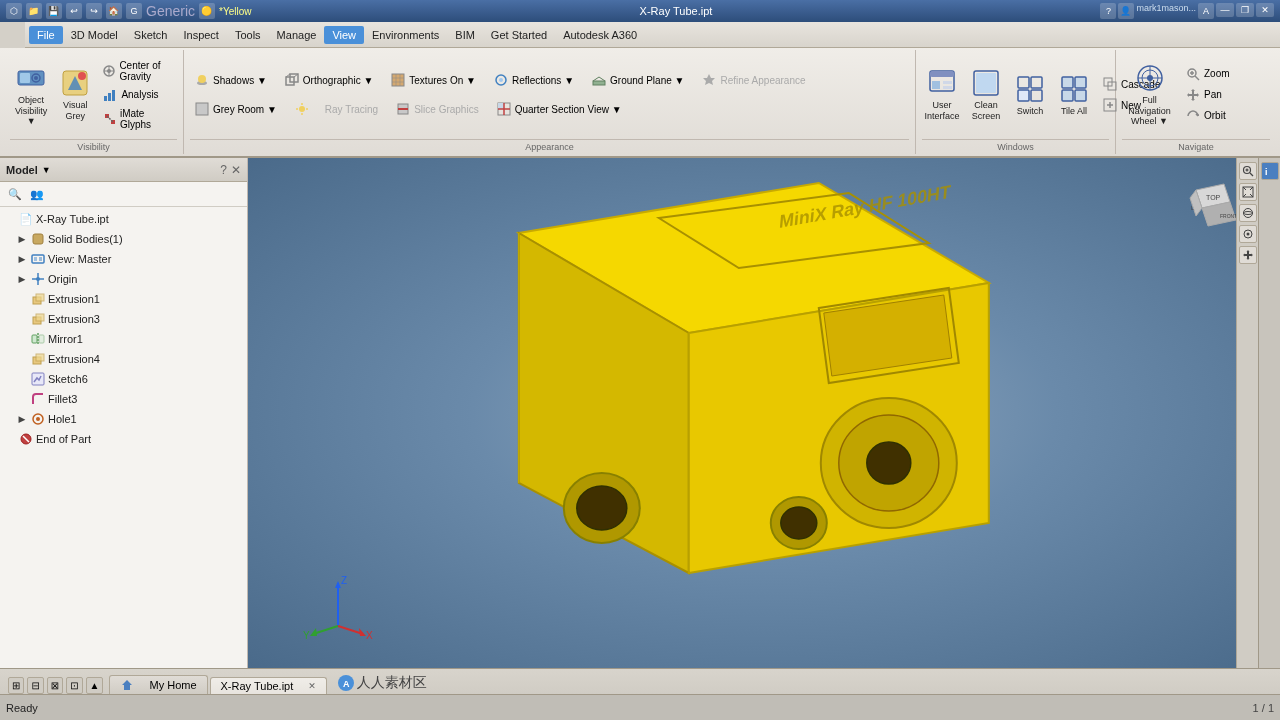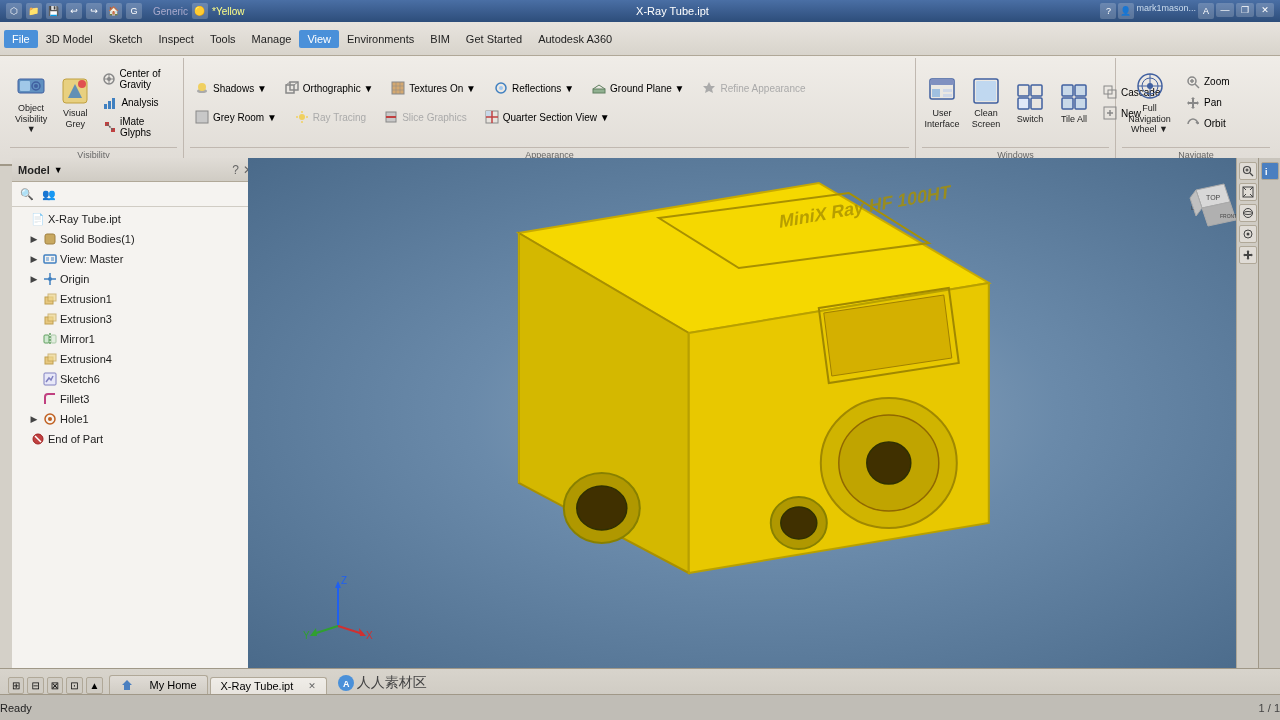--- a/index.html
+++ b/index.html
@@ -17,25 +17,26 @@
     }
     #titlebar-left { display: flex; align-items: center; gap: 4px; }
     .title-icon { width: 16px; height: 16px; background: rgba(255,255,255,0.2); border-radius: 2px; display: flex; align-items: center; justify-content: center; font-size: 9px; color: white; cursor: pointer; }
     #titlebar-title { font-size: 11px; color: white; }
     #titlebar-controls { display: flex; gap: 2px; }
     .win-btn { width: 18px; height: 14px; background: rgba(255,255,255,0.2); border-radius: 2px; display: flex; align-items: center; justify-content: center; font-size: 9px; color: white; cursor: pointer; }
 
     
     #menubar {
       background: linear-gradient(to bottom, #e8e4de, #d8d4cc);
-      height: 34px;
+      height: 26px;
       display: flex;
       align-items: center;
       padding: 0 4px;
       border-bottom: 1px solid #b0a898;
+      margin-left: 25px;
     }
     .menu-item {
       padding: 3px 8px;
       font-size: 11px;
       color: #222;
       cursor: pointer;
       border-radius: 2px;
     }
     .menu-item.active { background: #4a90d9; color: white; }
 
@@ -99,21 +100,21 @@
       font-size: 10px;
     }
     .ribbon-btn-small .s-icon { width: 16px; height: 16px; display: flex; align-items: center; justify-content: center; }
 
     .ribbon-col { display: flex; flex-direction: column; gap: 1px; }
 
     
     #left-panel {
       position: absolute;
       top: 158px;
-      left: 12px;
+      left: 0;
       width: 248px;
       bottom: 52px;
       background: #f5f3f0;
       border-right: 1px solid #c0b8b0;
       display: flex;
       flex-direction: column;
     }
     #panel-header {
       background: linear-gradient(to bottom, #e0dcd6, #d0ccc4);
       height: 24px;
@@ -218,21 +219,21 @@
       background: linear-gradient(to bottom, #f0ede8, #e8e4de);
       color: #000;
     }
     .tab-close { font-size: 9px; color: #666; cursor: pointer; }
     #status-bar {
       height: 26px;
       background: #c0bdb6;
       border-top: 1px solid #a09888;
       display: flex;
       align-items: center;
-      padding: 0 0;
+      padding: 0 6px;
       justify-content: space-between;
     }
     #status-text { font-size: 11px; color: #222; }
     #status-right { display: flex; gap: 8px; font-size: 11px; color: #444; }
 
     
     #right-toolbar {
       position: absolute;
       top: 158px;
       right: 0;
@@ -283,21 +284,21 @@
 
 <div id="titlebar">
   <div id="titlebar-left">
     <div class="title-icon">⬡</div>
     <div class="title-icon">📁</div>
     <div class="title-icon">💾</div>
     <div class="title-icon">↩</div>
     <div class="title-icon">↪</div>
     <div class="title-icon">🏠</div>
     <div class="title-icon">G</div>
-    <span style="color:#aac; font-size:10px; margin-left:7px;">Generic</span>
+    <span style="color:#aac; font-size:14px; margin-left:0;">Generic</span>
     <div class="title-icon">🟡</div>
     <span style="color:#ff8; font-size:10px;">*Yellow</span>
   </div>
   <span id="titlebar-title">X-Ray Tube.ipt</span>
   <div id="titlebar-controls">
     <div class="title-icon">?</div>
     <div class="title-icon">👤</div>
     <span style="font-size:9px; color:#cde;">mark1mason...</span>
     <div class="title-icon">A</div>
     <div class="win-btn">—</div>
@@ -458,21 +459,21 @@
         <div class="ribbon-btn-small" style="color:#aaa;">
           <div class="s-icon">
             <svg width="14" height="14" viewBox="0 0 14 14">
                 <circle cx="7" cy="7" r="3" fill="#f0d060"></circle>
                 <line x1="7" y1="1" x2="7" y2="3" stroke="#f0d060" stroke-width="1.5"></line>
                 <line x1="7" y1="11" x2="7" y2="13" stroke="#f0d060" stroke-width="1.5"></line>
                 <line x1="1" y1="7" x2="3" y2="7" stroke="#f0d060" stroke-width="1.5"></line>
                 <line x1="11" y1="7" x2="13" y2="7" stroke="#f0d060" stroke-width="1.5"></line>
               </svg>
           </div>
-          <span style="color:#aaa;">Ray Tracing</span>
+          <span style="color:#aaa;margin-left:12px;">Ray Tracing</span>
         </div>
         <div class="ribbon-btn-small" style="color:#aaa;">
           <div class="s-icon">
             <svg width="14" height="14" viewBox="0 0 14 14">
                 <rect x="2" y="2" width="10" height="10" fill="#c8c8c8" stroke="#888" stroke-width="1"></rect>
                 <line x1="2" y1="7" x2="12" y2="7" stroke="#c04040" stroke-width="2"></line>
               </svg>
           </div>
           <span style="color:#aaa;">Slice Graphics</span>
         </div>

